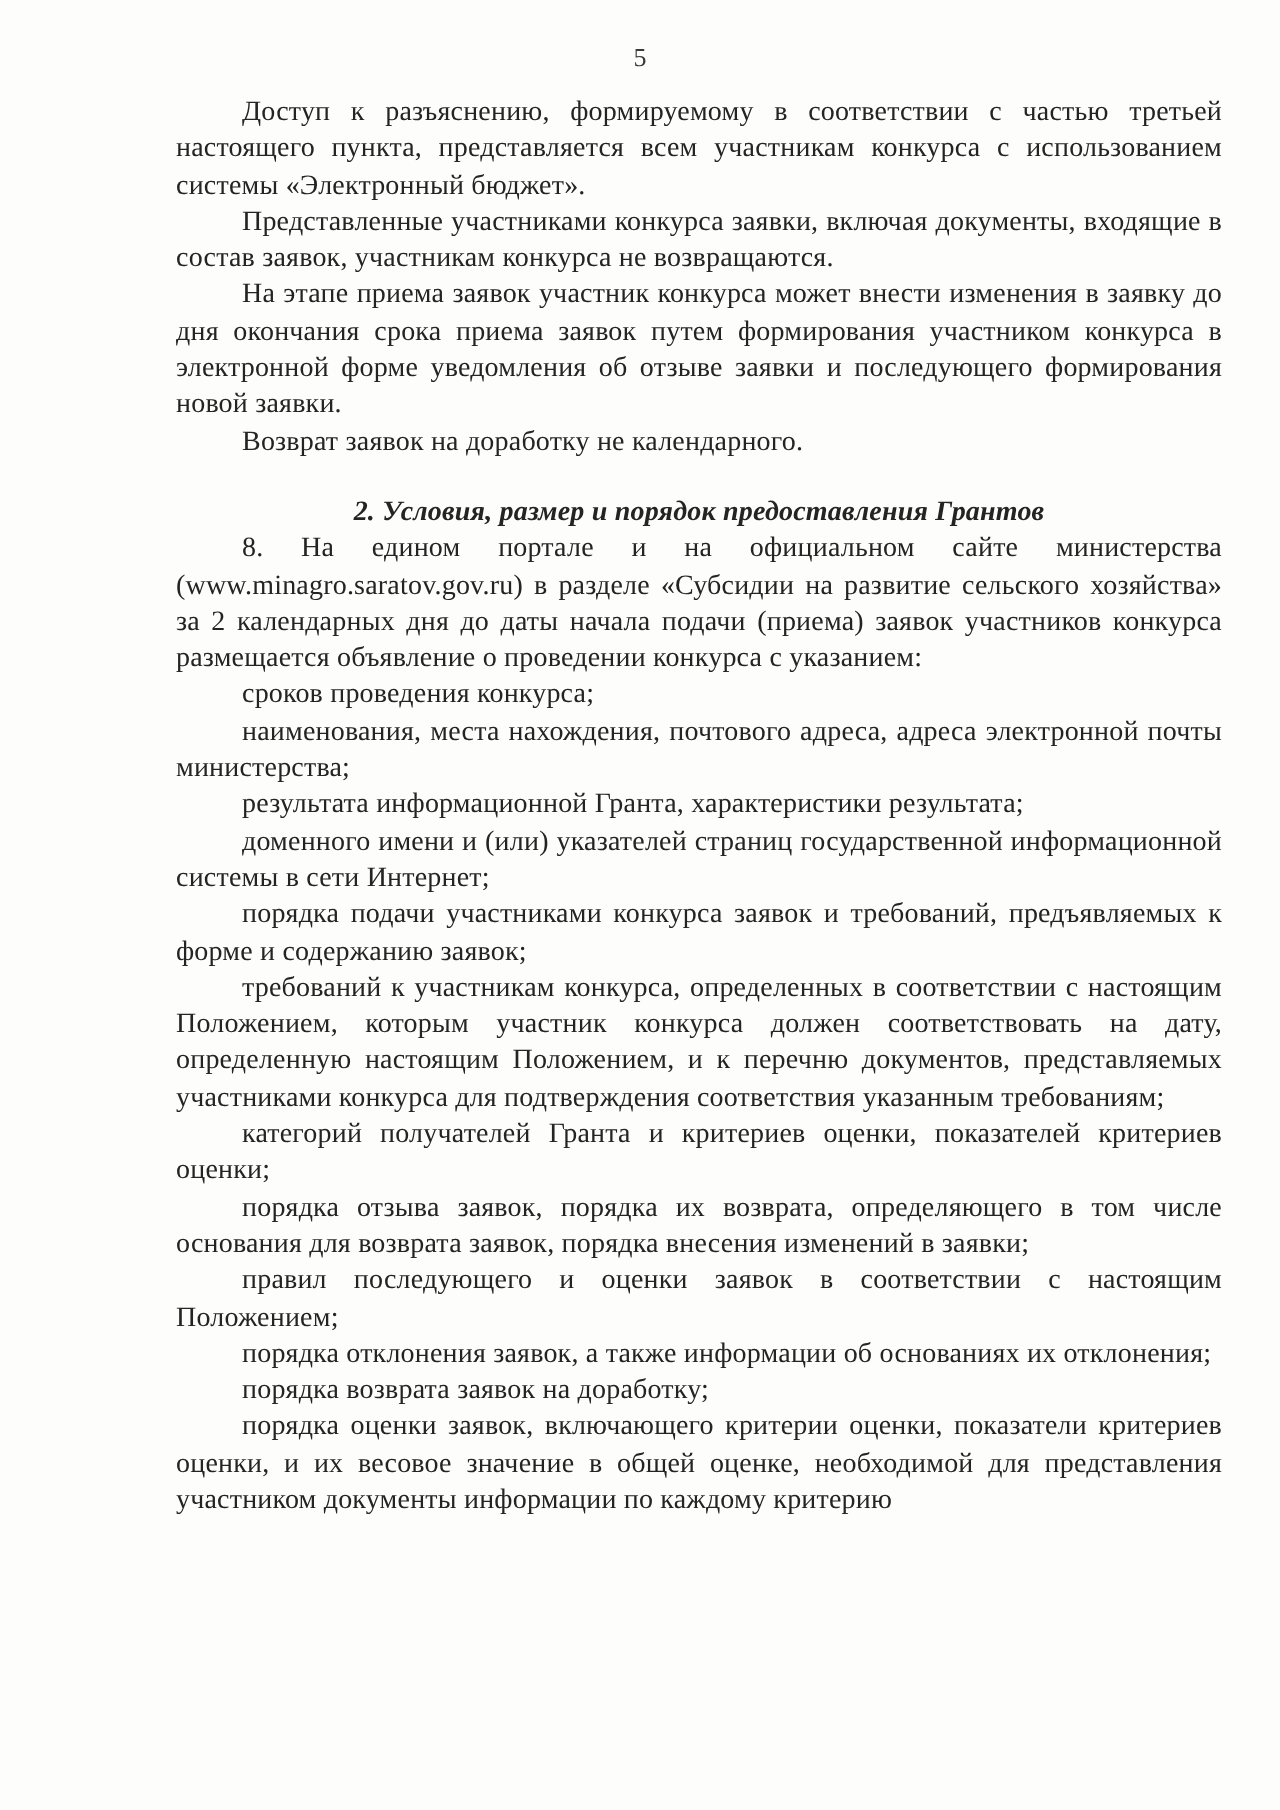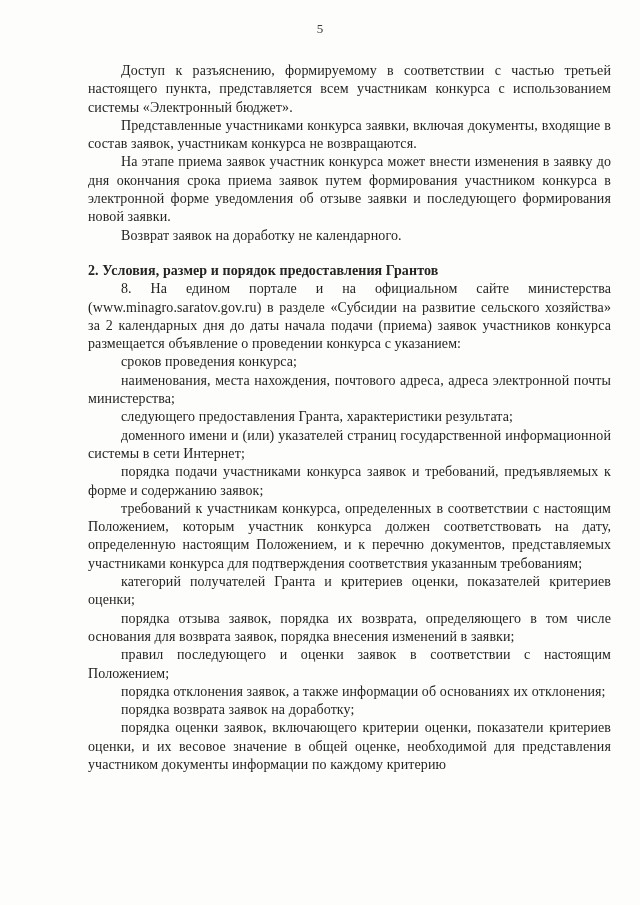--- a/index.html
+++ b/index.html
@@ -21,53 +21,55 @@
     position: absolute;
     top: 21px;
     left: 0;
     width: 640px;
     text-align: center;
     font-size: 13px;
     color: #3a3a3a;
   }
   .text-block {
     position: absolute;
-    top: 62px;
+    top: 48px;
     left: 88px;
     width: 523px;
     font-size: 14px;
     line-height: 18.3px;
     text-align: justify;
     letter-spacing: 0.1px;
   }
   .text-block p {
     margin: 0;
     text-indent: 33px;
   }
   .text-block p.heading {
     font-weight: bold;
+    text-align: center;
     text-indent: 0;
     margin-top: 17px;
+    font-style: italic;
   }
 </style>
 </head>
 <body>
 
 <div class="sheet">
   <div class="page-number">5</div>
   <div class="text-block">
     <p>Доступ к разъяснению, формируемому в соответствии с частью третьей настоящего пункта, представляется всем участникам конкурса с использованием системы «Электронный бюджет».</p>
     <p>Представленные участниками конкурса заявки, включая документы, входящие в состав заявок, участникам конкурса не возвращаются.</p>
     <p>На этапе приема заявок участник конкурса может внести изменения в заявку до дня окончания срока приема заявок путем формирования участником конкурса в электронной форме уведомления об отзыве заявки и последующего формирования новой заявки.</p>
     <p>Возврат заявок на доработку не календарного.</p>
     <p class="heading">2. Условия, размер и порядок предоставления Грантов</p>
     <p>8. На едином портале и на официальном сайте министерства (www.minagro.saratov.gov.ru) в разделе «Субсидии на развитие сельского хозяйства» за 2 календарных дня до даты начала подачи (приема) заявок участников конкурса размещается объявление о проведении конкурса с указанием:</p>
     <p>сроков проведения конкурса;</p>
     <p>наименования, места нахождения, почтового адреса, адреса электронной почты министерства;</p>
-    <p>следующего предоставления Гранта, характеристики результата;</p>
+    <p>результата информационной Гранта, характеристики результата;</p>
     <p>доменного имени и (или) указателей страниц государственной информационной системы в сети Интернет;</p>
     <p>порядка подачи участниками конкурса заявок и требований, предъявляемых к форме и содержанию заявок;</p>
     <p>требований к участникам конкурса, определенных в соответствии с настоящим Положением, которым участник конкурса должен соответствовать на дату, определенную настоящим Положением, и к перечню документов, представляемых участниками конкурса для подтверждения соответствия указанным требованиям;</p>
     <p>категорий получателей Гранта и критериев оценки, показателей критериев оценки;</p>
     <p>порядка отзыва заявок, порядка их возврата, определяющего в том числе основания для возврата заявок, порядка внесения изменений в заявки;</p>
     <p>правил последующего и оценки заявок в соответствии с настоящим Положением;</p>
     <p>порядка отклонения заявок, а также информации об основаниях их отклонения;</p>
     <p>порядка возврата заявок на доработку;</p>
     <p>порядка оценки заявок, включающего критерии оценки, показатели критериев оценки, и их весовое значение в общей оценке, необходимой для представления участником документы информации по каждому критерию</p>
   </div>

